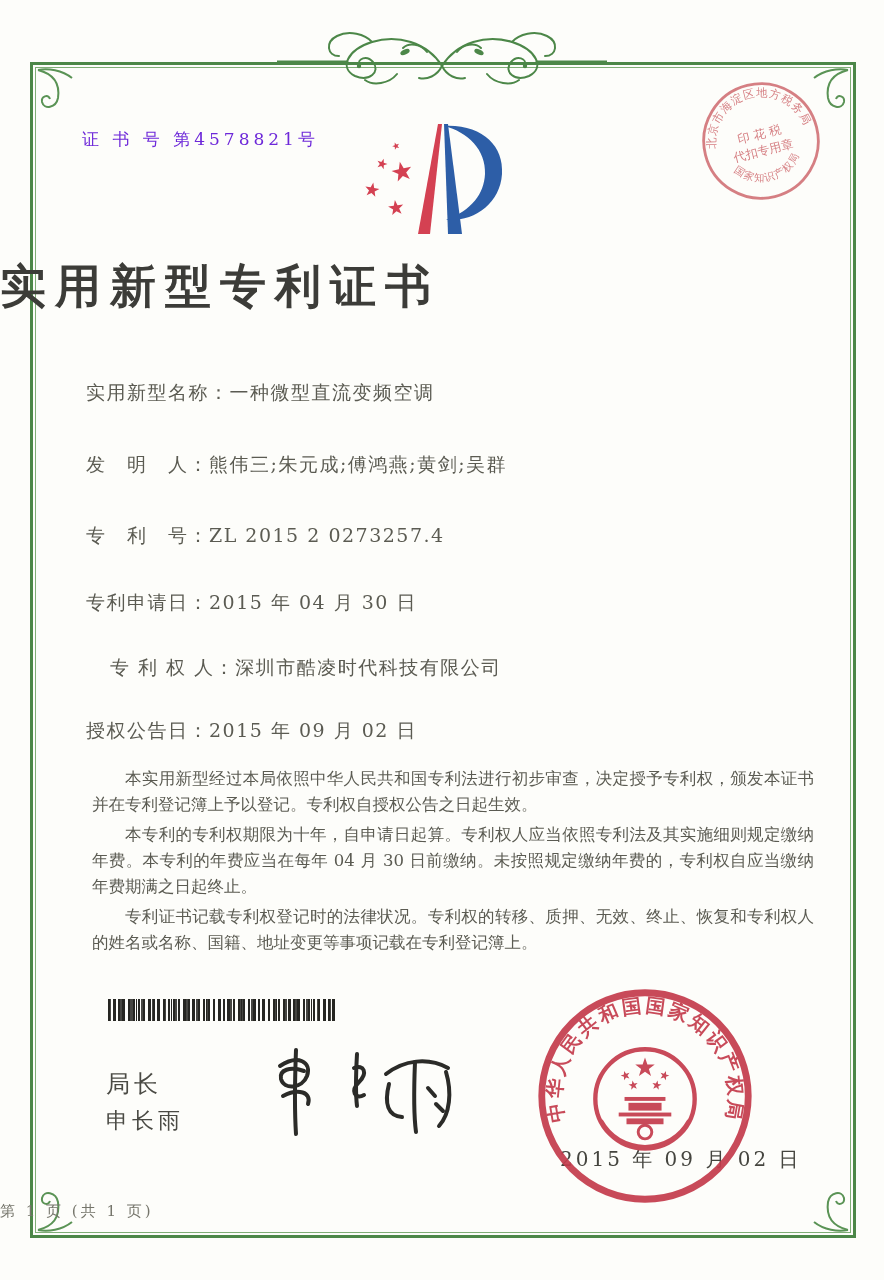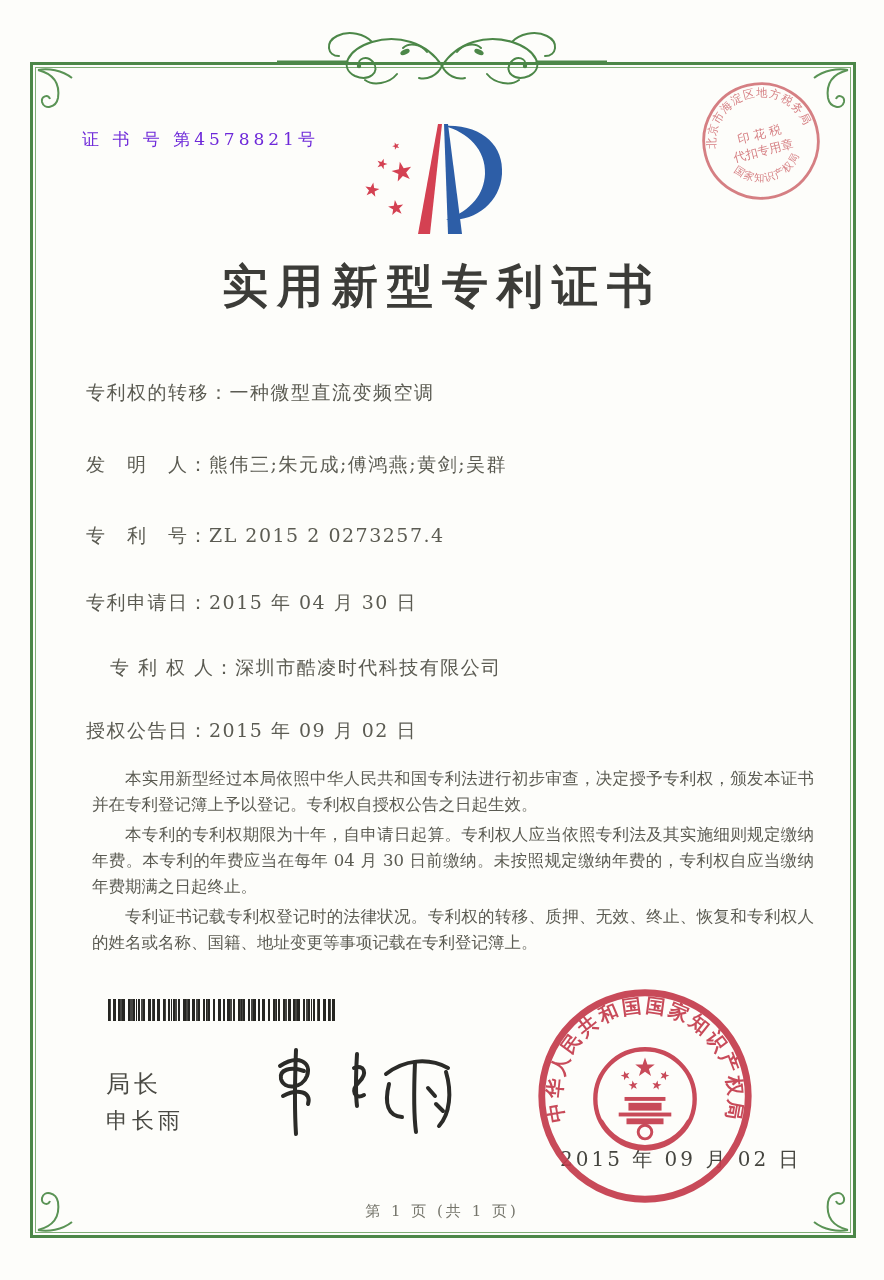--- a/index.html
+++ b/index.html
@@ -27,21 +27,21 @@
   .cert-no{
     position:absolute;left:82px;top:128px;
     font-size:17px;letter-spacing:4px;color:#6d28d9;
   }
   .logo{position:absolute;left:358px;top:122px;width:158px;height:116px;}
   .tax-stamp{
     position:absolute;left:700px;top:80px;width:122px;height:122px;
     transform:rotate(-14deg);opacity:.85;
   }
   .title{
-    position:absolute;left:0;top:256px;width:884px;text-align:center;
+    position:absolute;left:0;top:256px;width:884px;
     font-size:46px;font-weight:bold;letter-spacing:9px;color:#3c3c38;
   }
   
   .field{
     position:absolute;left:86px;font-size:19px;letter-spacing:1.5px;color:#5b5b52;
     white-space:nowrap;
   }
   .f0{top:380px;} .f1{top:452px;} .f2{top:523px;}
   .f3{top:590px;} .f4{top:655px;margin-left:24px;} .f5{top:682px;margin-top:36px;}
   
@@ -59,21 +59,21 @@
       repeating-linear-gradient(90deg,rgba(38,38,34,.85) 0 3px,transparent 3px 11px);
   }
   .signer-title{position:absolute;left:106px;top:1068px;font-size:24px;letter-spacing:4px;color:#4a4a44;}
   .signer-name {position:absolute;left:106px;top:1106px;font-size:22px;letter-spacing:4px;color:#4a4a44;}
   .signature{position:absolute;left:258px;top:1042px;width:200px;height:100px;}
   .seal-date{
     position:absolute;left:560px;top:1146px;font-size:20px;letter-spacing:3px;color:#45453f;
   }
   .big-seal{position:absolute;left:533px;top:984px;width:224px;height:224px;opacity:.92;}
   .footer{
-    position:absolute;left:0;top:1202px;width:884px;text-align:center;
+    position:absolute;left:0;top:1202px;width:884px;
     font-size:15px;letter-spacing:3px;color:#75756b;
   }
 </style>
 </head>
 <body>
 
 <div class="frame"></div>
 
 <svg class="ornament-top" viewBox="0 0 330 74">
   <g fill="none" stroke="#4c8748" stroke-width="2" stroke-linecap="round">
@@ -141,21 +141,21 @@
   </text>
   <text font-size="11" fill="#cf6a6f" letter-spacing="1">
     <textPath href="#stampBottom" startOffset="50%" text-anchor="middle">国家知识产权局</textPath>
   </text>
   <text x="65" y="62" font-size="13" fill="#cf6a6f" text-anchor="middle">印 花 税</text>
   <text x="65" y="80" font-size="13" fill="#cf6a6f" text-anchor="middle">代扣专用章</text>
 </svg>
 
 <div class="title">实用新型专利证书</div>
 
-<div class="field f0"><span>专利权的转移：</span><span>一种微型直流变频空调</span></div>
+<div class="field f0"><span>实用新型名称：</span><span>一种微型直流变频空调</span></div>
 <div class="field f1"><span>发　明　人：</span><span>熊伟三;朱元成;傅鸿燕;黄剑;吴群</span></div>
 <div class="field f2"><span>专　利　号：</span><span>ZL 2015 2 0273257.4</span></div>
 <div class="field f3"><span>专利申请日：</span><span>2015 年 04 月 30 日</span></div>
 <div class="field f4"><span>专 利 权 人：</span><span>深圳市酷凌时代科技有限公司</span></div>
 <div class="field f5"><span>授权公告日：</span><span>2015 年 09 月 02 日</span></div>
 
 <div class="paras">
   <p>本实用新型经过本局依照中华人民共和国专利法进行初步审查，决定授予专利权，颁发本证书并在专利登记簿上予以登记。专利权自授权公告之日起生效。</p>
   <p>本专利的专利权期限为十年，自申请日起算。专利权人应当依照专利法及其实施细则规定缴纳年费。本专利的年费应当在每年 04 月 30 日前缴纳。未按照规定缴纳年费的，专利权自应当缴纳年费期满之日起终止。</p>
   <p>专利证书记载专利权登记时的法律状况。专利权的转移、质押、无效、终止、恢复和专利权人的姓名或名称、国籍、地址变更等事项记载在专利登记簿上。</p>

